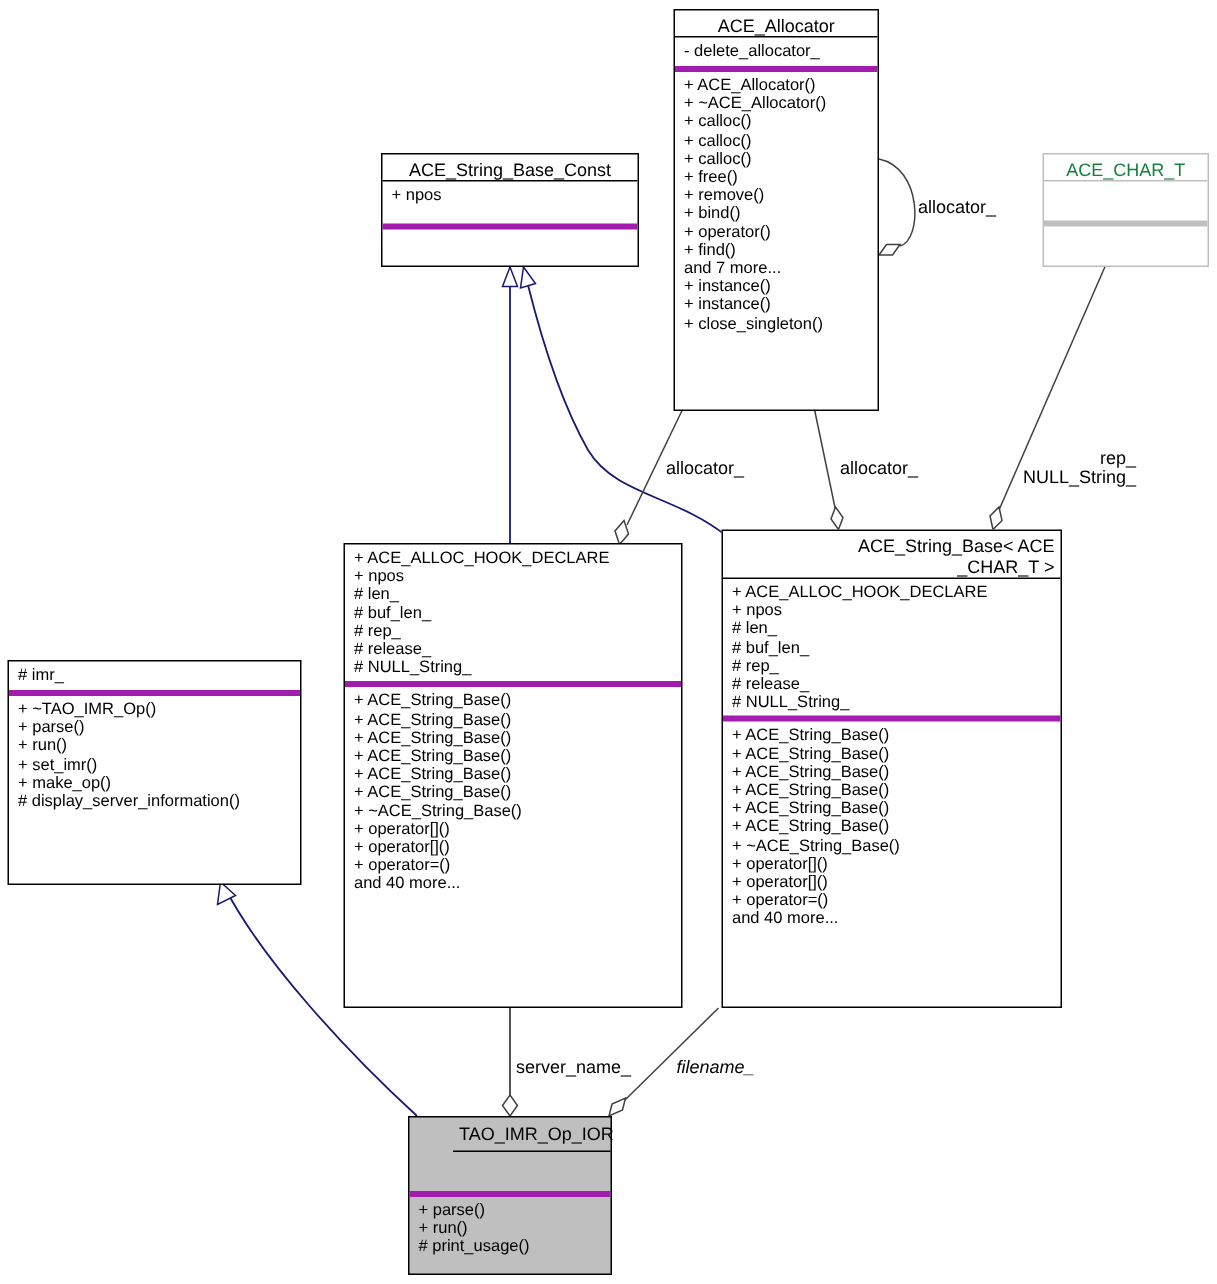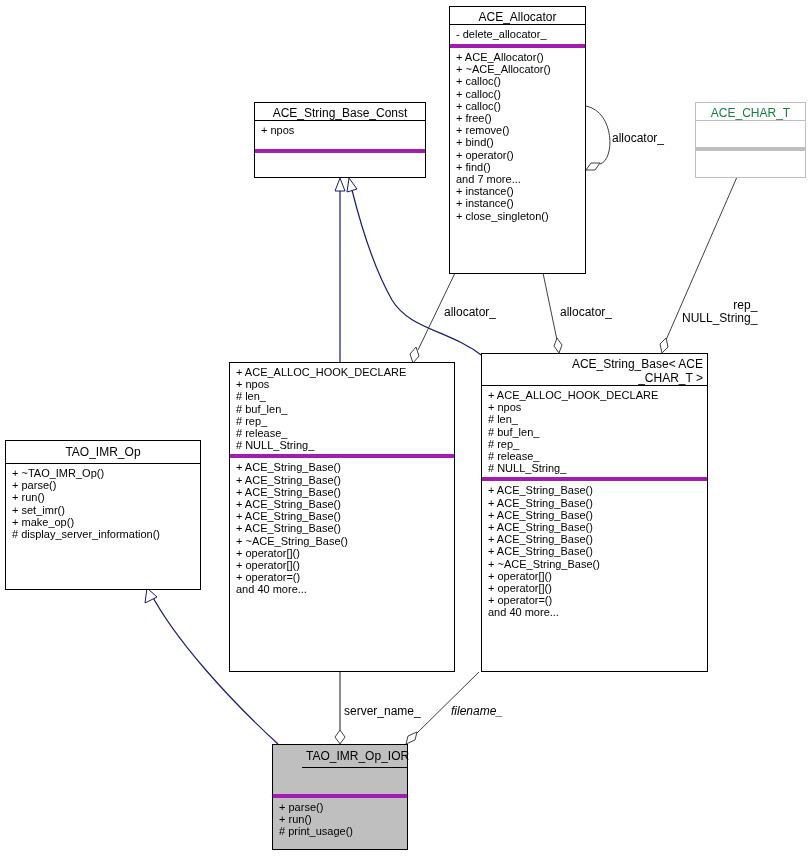--- a/index.html
+++ b/index.html
@@ -139,21 +139,23 @@
       <div class="row">+ ACE_String_Base()</div>
       <div class="row">+ ~ACE_String_Base()</div>
       <div class="row">+ operator[]()</div>
       <div class="row">+ operator[]()</div>
       <div class="row">+ operator=()</div>
       <div class="row">and 40 more...</div>
     </div>
 </div>
 
 <div class="cls" style="left:5px; top:440px; width:196px; height:150px;">
-  <div class="title" style="padding-top:4px;padding-bottom:4px;">TAO_IMR_Op</div>
+  <div class="sec">
+      <div class="row"># imr_</div>
+    </div>
   <div class="sec">
       <div class="row">+ ~TAO_IMR_Op()</div>
       <div class="row">+ parse()</div>
       <div class="row">+ run()</div>
       <div class="row">+ set_imr()</div>
       <div class="row">+ make_op()</div>
       <div class="row"># display_server_information()</div>
     </div>
 </div>
 

